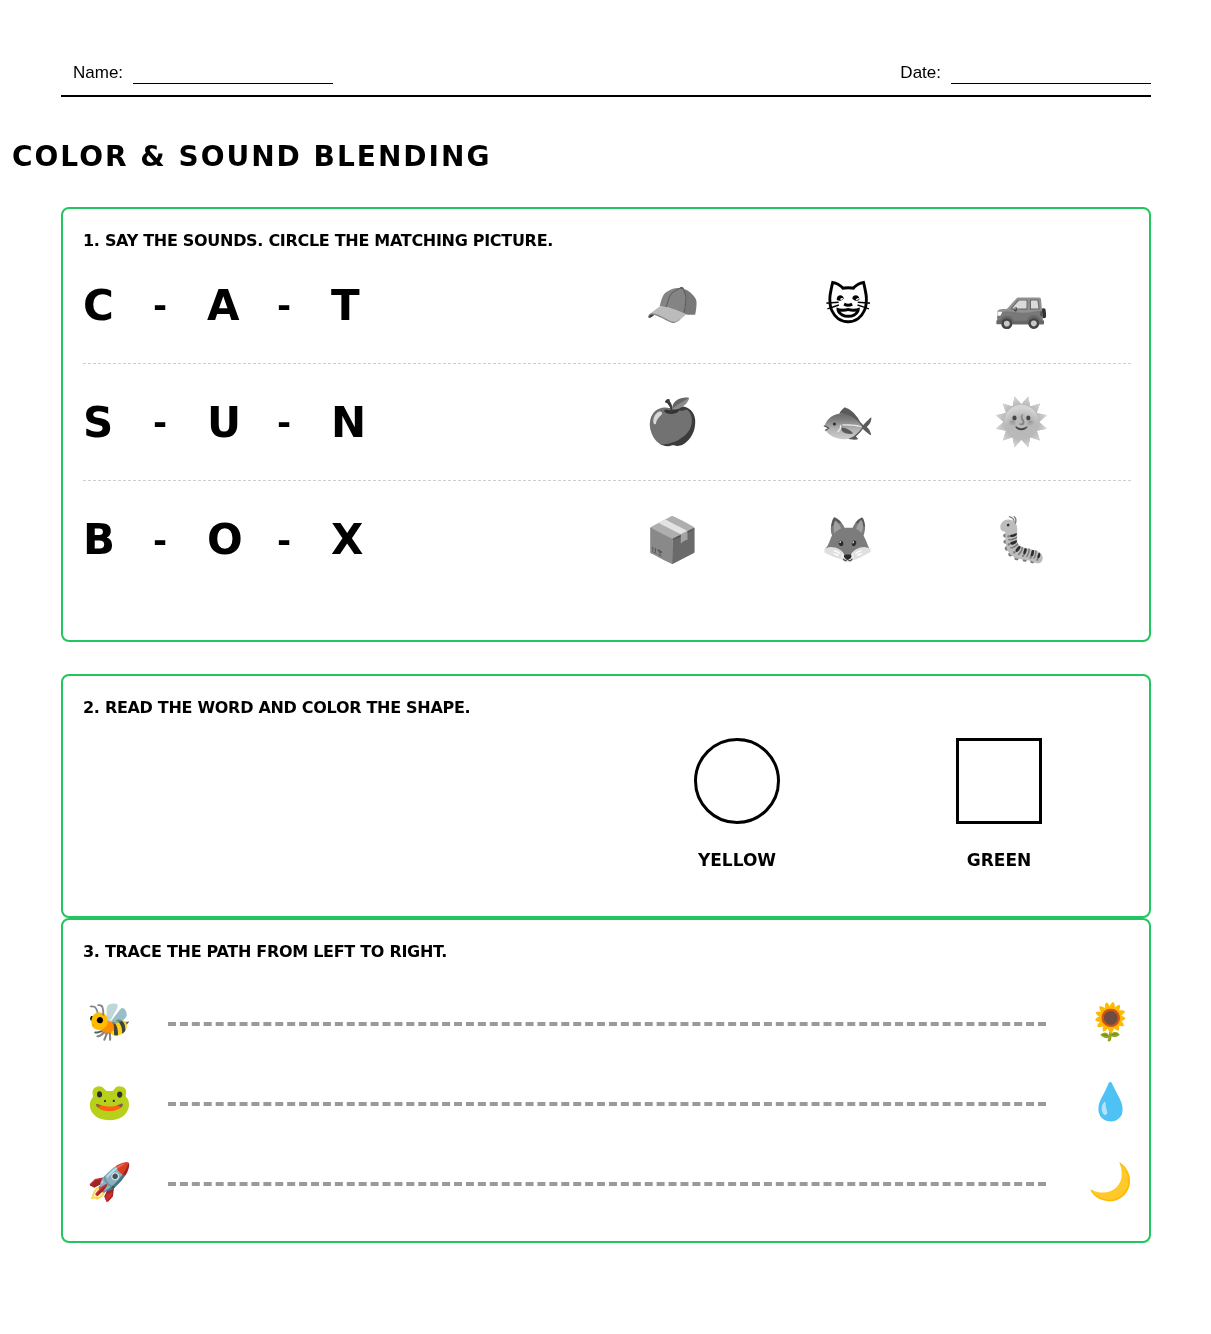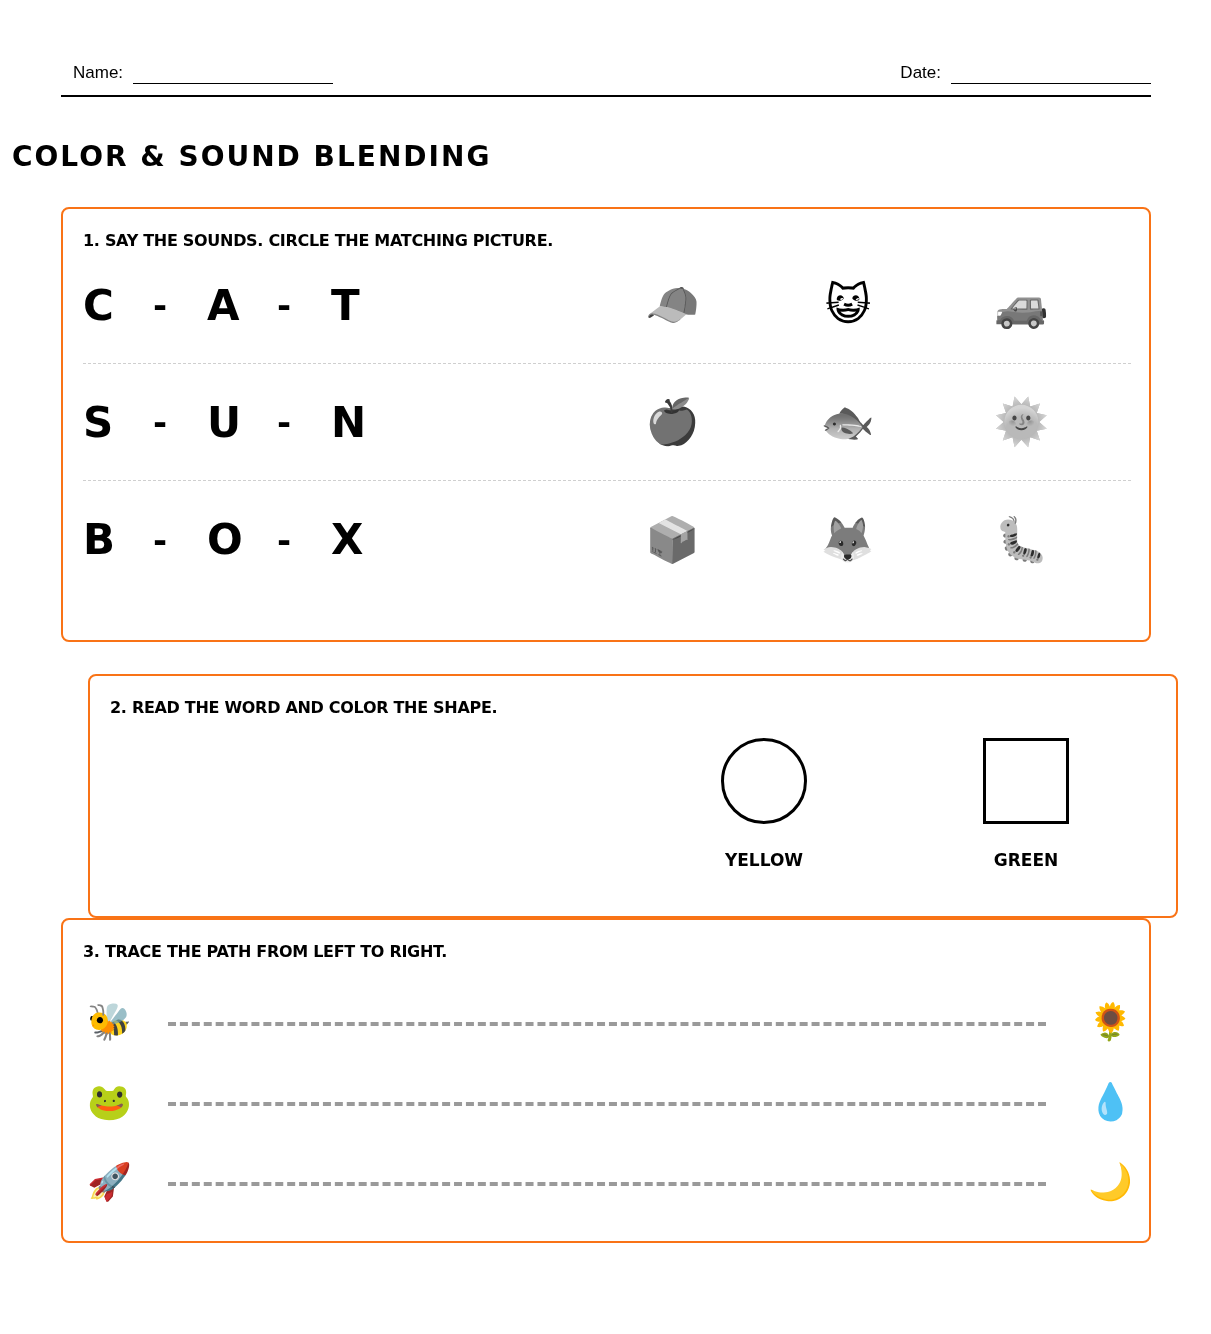--- a/index.html
+++ b/index.html
@@ -10,23 +10,23 @@
   .field { position: absolute; top: 0; display: flex; align-items: flex-end; font-size: 16px; }
   .field.name { left: 12px; }
   .field.date { right: 0; }
   .field .lbl { line-height: 22px; font-family: "Liberation Sans", sans-serif; font-size: 17px; }
   .field .line { display: inline-block; width: 200px; border-bottom: 1px solid #000; margin-left: 10px; height: 18px; }
   .header-rule { position: absolute; left: 61px; top: 95px; width: 1090px; height: 2px; background: #000; }
 
   .title { position: absolute; left: 12px; top: 140px; width: 1211px; text-align: left;
            font-size: 28px; font-weight: bold; letter-spacing: 2px; font-family: "DejaVu Sans", sans-serif; }
 
-  .section { position: absolute; left: 61px; width: 1090px; border: 2px solid #f97316; border-radius: 8px; background: #fff; }
+  .section { position: absolute; left: 61px; width: 1090px; border: 2px solid #22c55e; border-radius: 8px; background: #fff; }
   .sec1 { top: 207px; height: 435px; }
-  .sec2 { top: 674px; height: 244px; margin-left: 27px; }
+  .sec2 { top: 674px; height: 244px; }
   .sec3 { top: 918px; height: 325px; }
 
   .sec-title { position: absolute; left: 20px; font-size: 16px; font-weight: bold; font-family: "DejaVu Sans", sans-serif; letter-spacing: -0.3px; }
 
   .blend-row { position: absolute; left: 20px; width: 1048px; height: 117px; }
   .blend-row.divider { border-bottom: 1px dashed #cfcfcf; }
   .sounds { position: absolute; left: 0; top: 0; height: 100%; display: flex; align-items: center; }
   .sound { width: 62px; font-size: 42px; font-weight: bold; font-family: "DejaVu Sans", sans-serif; text-align: left; }
   .dash-sep { width: 62px; font-size: 34px; font-weight: bold; text-align: left; padding-left: 8px; }
   .pics { position: absolute; left: 560px; top: 0; height: 100%; width: 500px; }

